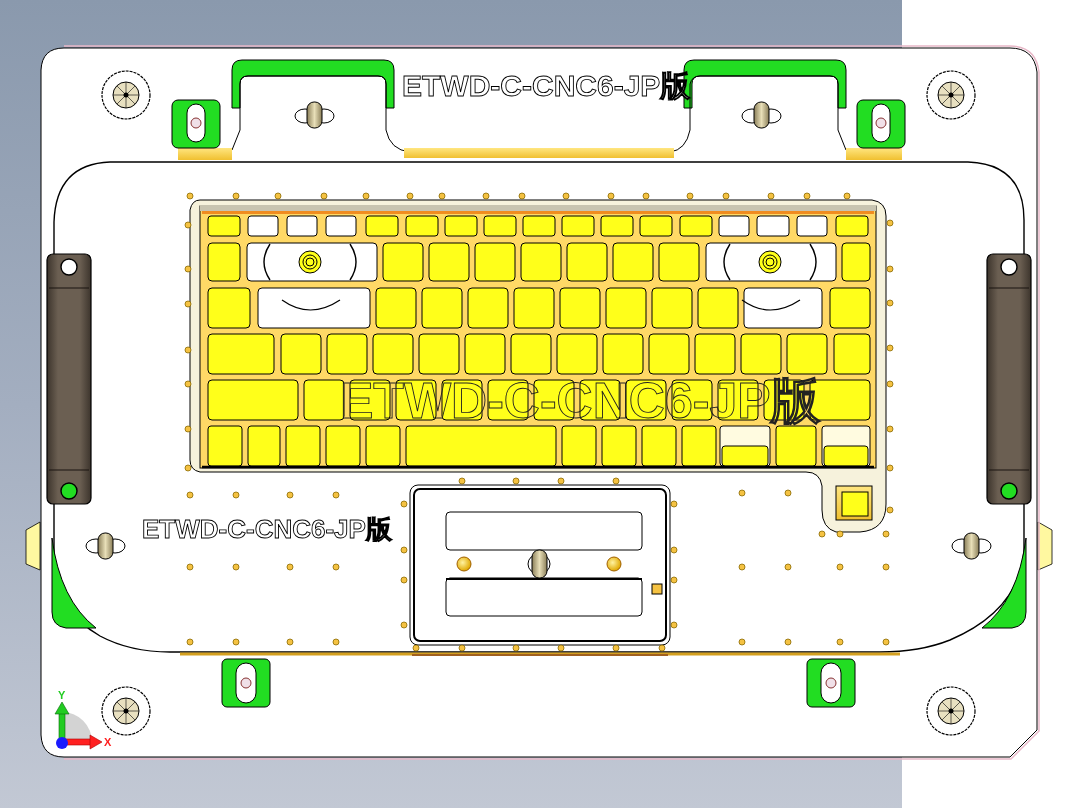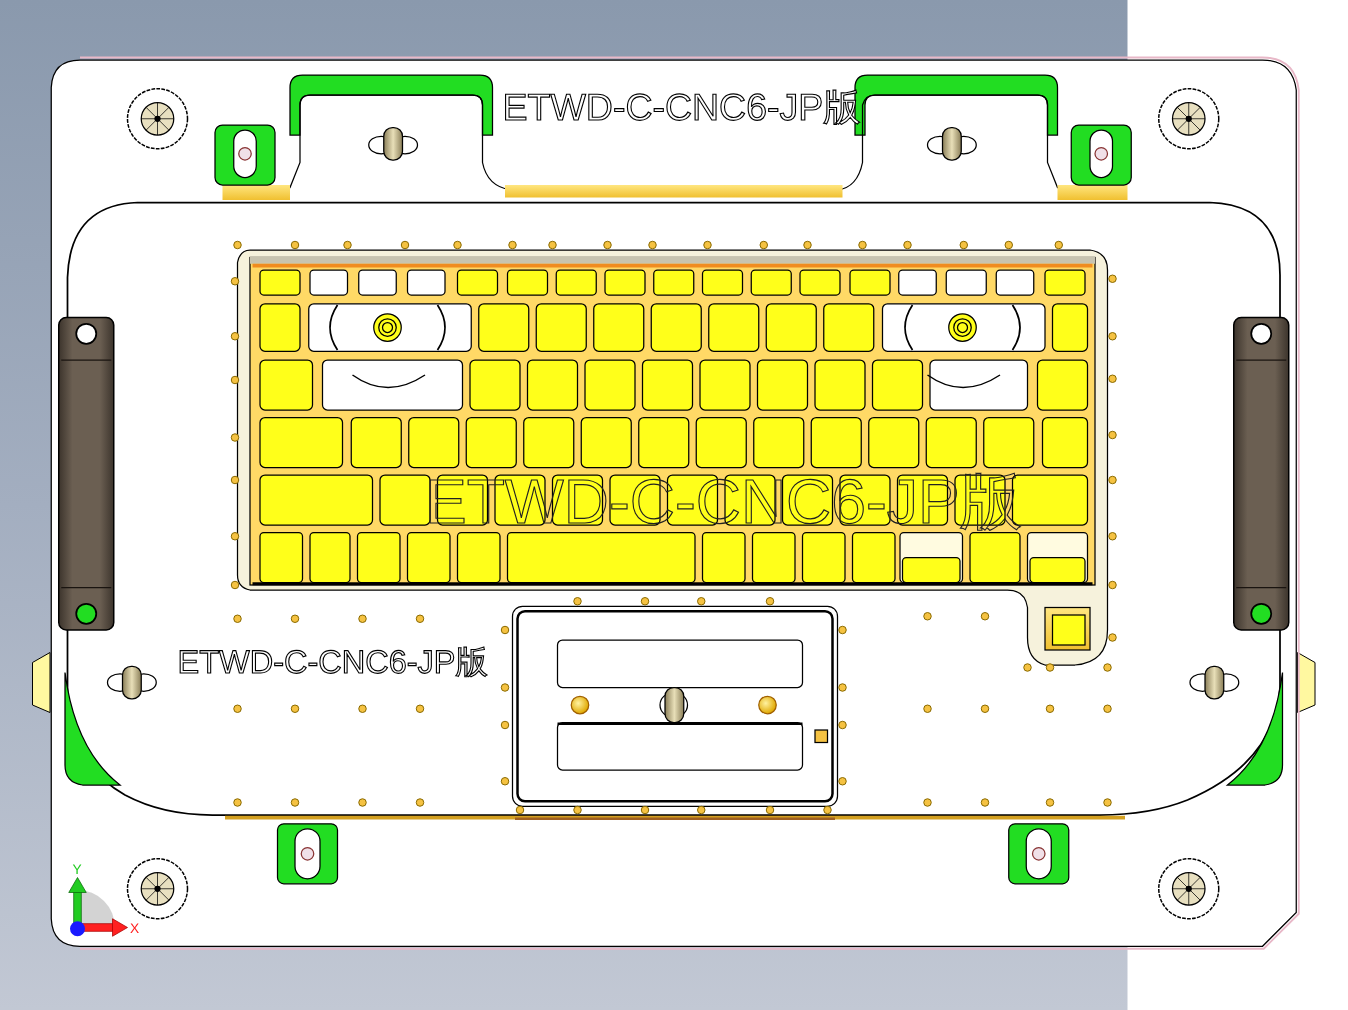--- a/index.html
+++ b/index.html
@@ -1,18 +1,18 @@
 <!DOCTYPE html>
 <html><head>
 <meta charset="utf-8">
 <style>
   html, body { margin:0; padding:0; }
   body { width:1078px; height:808px; overflow:hidden; font-family:"Liberation Sans", sans-serif; }
   .viewport { position:relative; width:902px; height:808px;
-    background: linear-gradient(to bottom, #8a99ad 0%, #a3aec0 50%, #c2c8d4 100%); }
+    background: linear-gradient(to bottom, #8a99ad 0%, #a3aec0 50%, #c2c8d4 100%); font-weight: bold; }
   svg { position:absolute; left:0; top:0; }
   .outline-text { font-family:"Liberation Sans", sans-serif; fill:#ffffff; stroke:#000; stroke-width:0.9; }
   .embossed-text { font-family:"Liberation Sans", sans-serif; fill:none; stroke:#222; stroke-width:0.9; }
   .axis-label { font-family:"Liberation Sans", sans-serif; font-size:11px; }
 </style>
 </head>
 <body>
 
 <div class="viewport">
 <svg width="1078" height="808" viewBox="0 0 1078 808">

